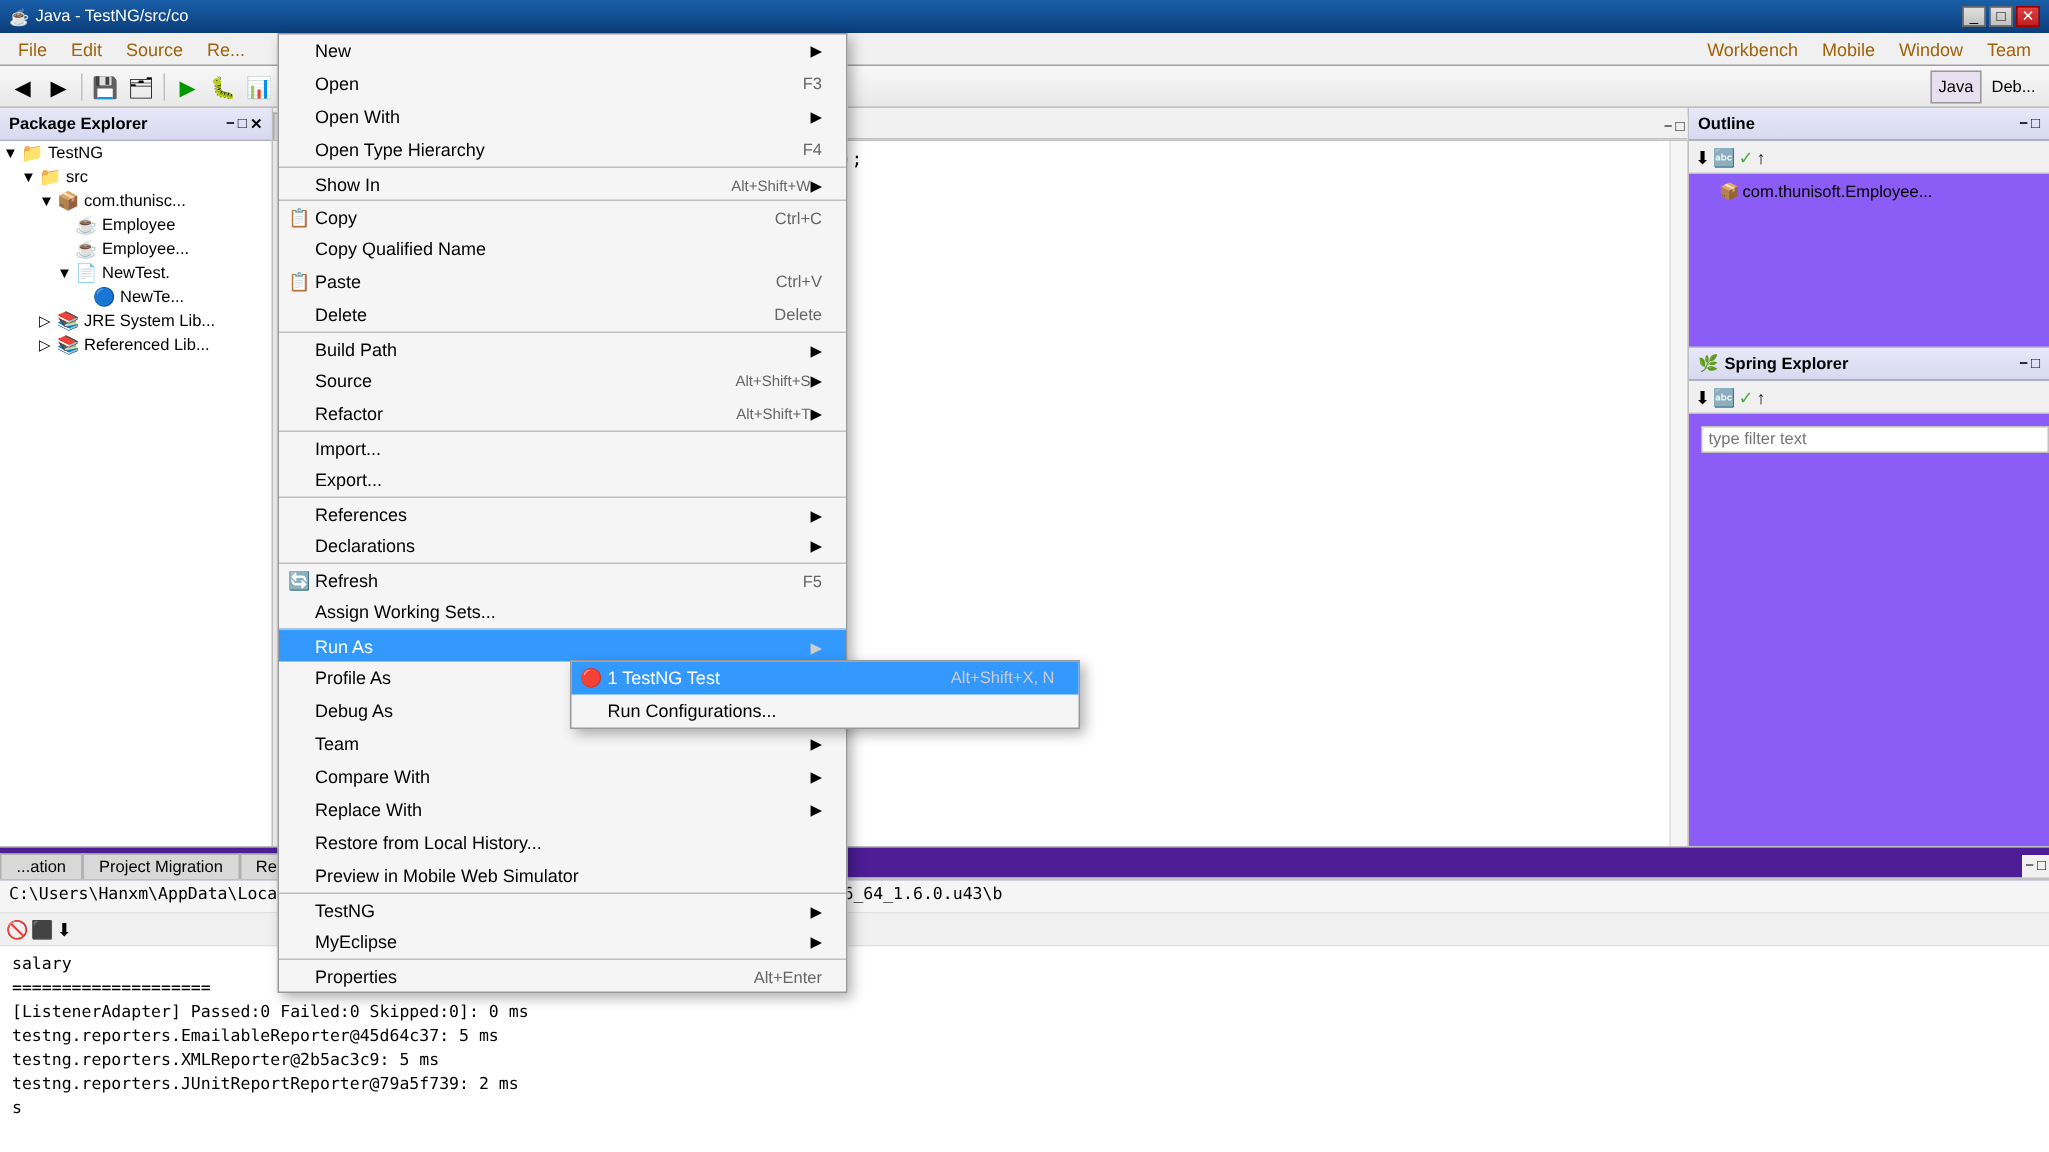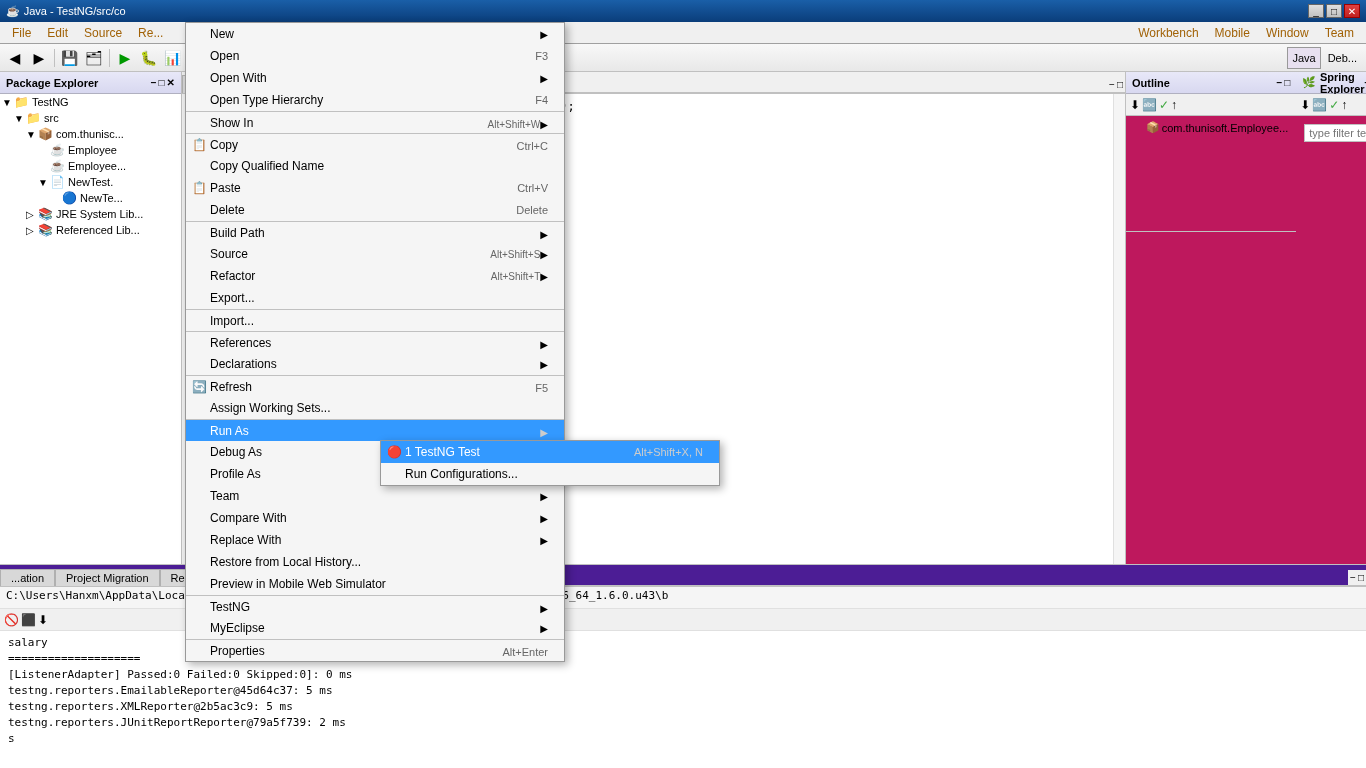--- a/index.html
+++ b/index.html
@@ -131,22 +131,22 @@
       background: #fff;
     }
     .code-line { white-space: pre; line-height: 16px; }
     .kw { color: #7f0055; font-weight: bold; }
     .cm { color: #3f7f5f; }
 
     
     .right-panel {
       width: 240px;
       display: flex;
-      flex-direction: row;
-      background: #be185d;
+      flex-direction: column;
+      background: #8b5cf6;
     }
     .outline-panel {
       height: 160px;
       border-bottom: 1px solid #c0c0c0;
       display: flex;
       flex-direction: column;
     }
     .spring-panel {
       flex: 1;
       display: flex;
@@ -572,27 +572,27 @@
         <span class="ctx-item-label">Source</span>
         <span class="ctx-item-key" style="font-size:10px;">Alt+Shift+S</span>
         <span class="ctx-item-arrow">▶</span>
       </div>
     <div class="ctx-item">
         <span class="ctx-item-icon"></span>
         <span class="ctx-item-label">Refactor</span>
         <span class="ctx-item-key" style="font-size:10px;">Alt+Shift+T</span>
         <span class="ctx-item-arrow">▶</span>
       </div>
+    <div class="ctx-item separator">
+        <span class="ctx-item-icon"></span>
+        <span class="ctx-item-label">Import...</span>
+      </div>
     <div class="ctx-item">
         <span class="ctx-item-icon"></span>
         <span class="ctx-item-label">Export...</span>
-      </div>
-    <div class="ctx-item separator">
-        <span class="ctx-item-icon"></span>
-        <span class="ctx-item-label">Import...</span>
       </div>
     <div class="ctx-item separator">
         <span class="ctx-item-icon"></span>
         <span class="ctx-item-label">References</span>
         <span class="ctx-item-arrow">▶</span>
       </div>
     <div class="ctx-item">
         <span class="ctx-item-icon"></span>
         <span class="ctx-item-label">Declarations</span>
         <span class="ctx-item-arrow">▶</span>
@@ -606,26 +606,26 @@
         <span class="ctx-item-icon"></span>
         <span class="ctx-item-label">Assign Working Sets...</span>
       </div>
     <div class="ctx-item highlighted separator">
         <span class="ctx-item-icon"></span>
         <span class="ctx-item-label">Run As</span>
         <span class="ctx-item-arrow" style="color:#ccc;">▶</span>
       </div>
     <div class="ctx-item">
         <span class="ctx-item-icon"></span>
+        <span class="ctx-item-label">Profile As</span>
+        <span class="ctx-item-arrow">▶</span>
+      </div>
+    <div class="ctx-item">
+        <span class="ctx-item-icon"></span>
         <span class="ctx-item-label">Debug As</span>
-        <span class="ctx-item-arrow">▶</span>
-      </div>
-    <div class="ctx-item">
-        <span class="ctx-item-icon"></span>
-        <span class="ctx-item-label">Profile As</span>
         <span class="ctx-item-arrow">▶</span>
       </div>
     <div class="ctx-item">
         <span class="ctx-item-icon"></span>
         <span class="ctx-item-label">Team</span>
         <span class="ctx-item-arrow">▶</span>
       </div>
     <div class="ctx-item">
         <span class="ctx-item-icon"></span>
         <span class="ctx-item-label">Compare With</span>

